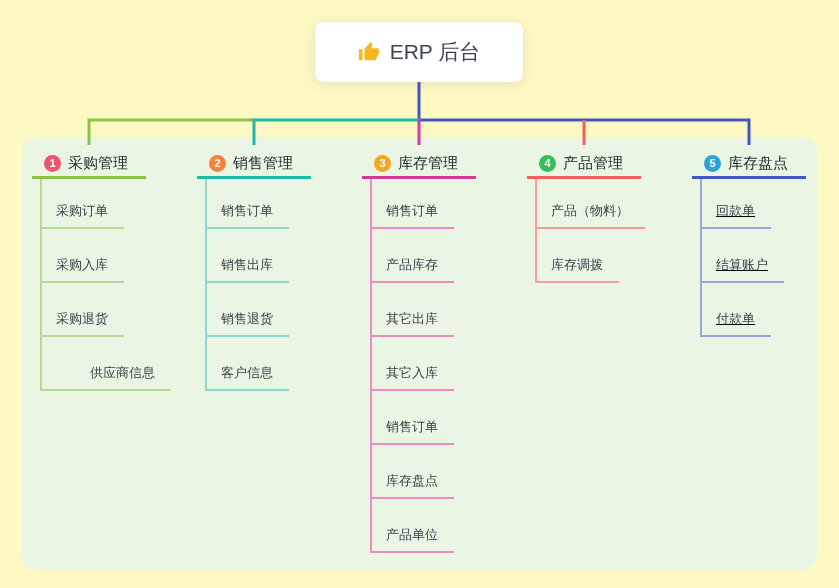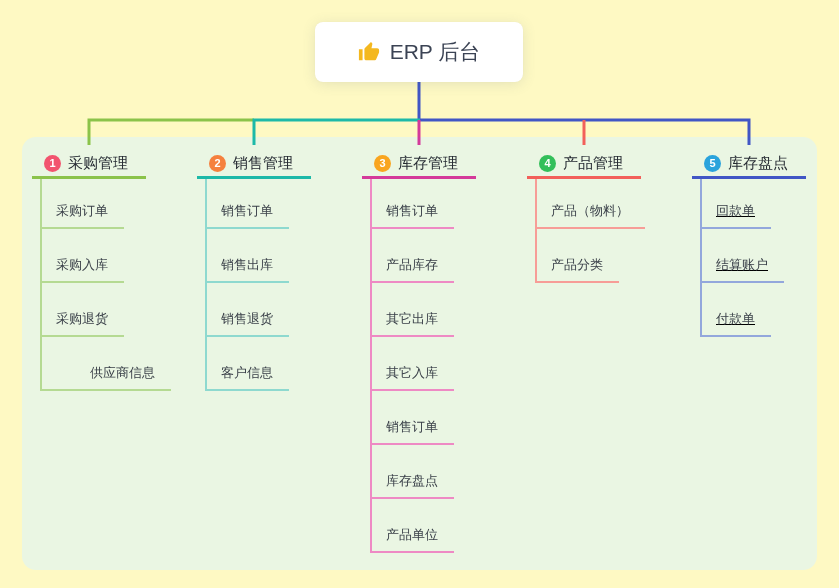--- a/index.html
+++ b/index.html
@@ -140,21 +140,21 @@
     <div class="branch" style="left: 527px;">
       <div class="branch-title" style="border-bottom-color: rgb(242, 96, 90);">
         <span class="badge" style="background: rgb(51, 191, 90);">4</span>
         <span>产品管理</span>
       </div>
       <div class="children" style="border-left-color: rgb(247, 157, 151);">
         <div class="child">
           <span class="child-label" style="border-bottom-color: rgb(247, 157, 151);">产品（物料）</span>
         </div>
         <div class="child">
-          <span class="child-label" style="border-bottom-color: rgb(247, 157, 151);">产品分类</span>
+          <span class="child-label" style="border-bottom-color: rgb(247, 157, 151);">库存调拨</span>
         </div>
       </div>
     </div>
     <div class="branch" style="left: 692px;">
       <div class="branch-title" style="border-bottom-color: rgb(65, 86, 197);">
         <span class="badge" style="background: rgb(42, 163, 220);">5</span>
         <span>库存盘点</span>
       </div>
       <div class="children" style="border-left-color: rgb(147, 167, 220); text-decoration: underline;">
         <div class="child">

